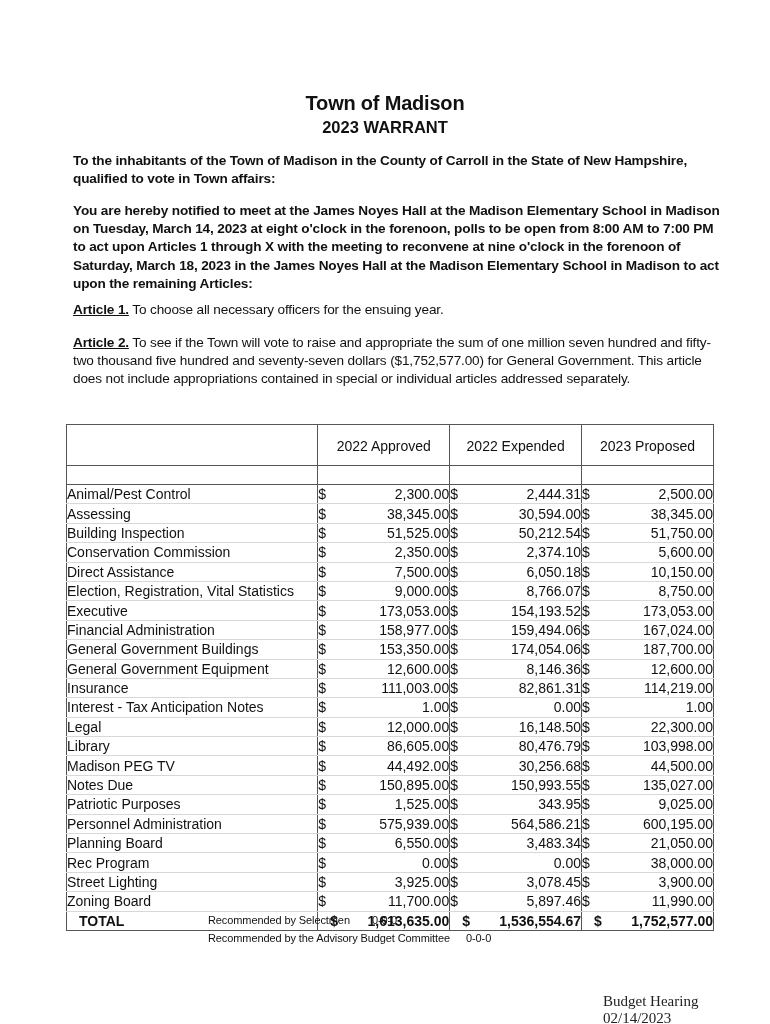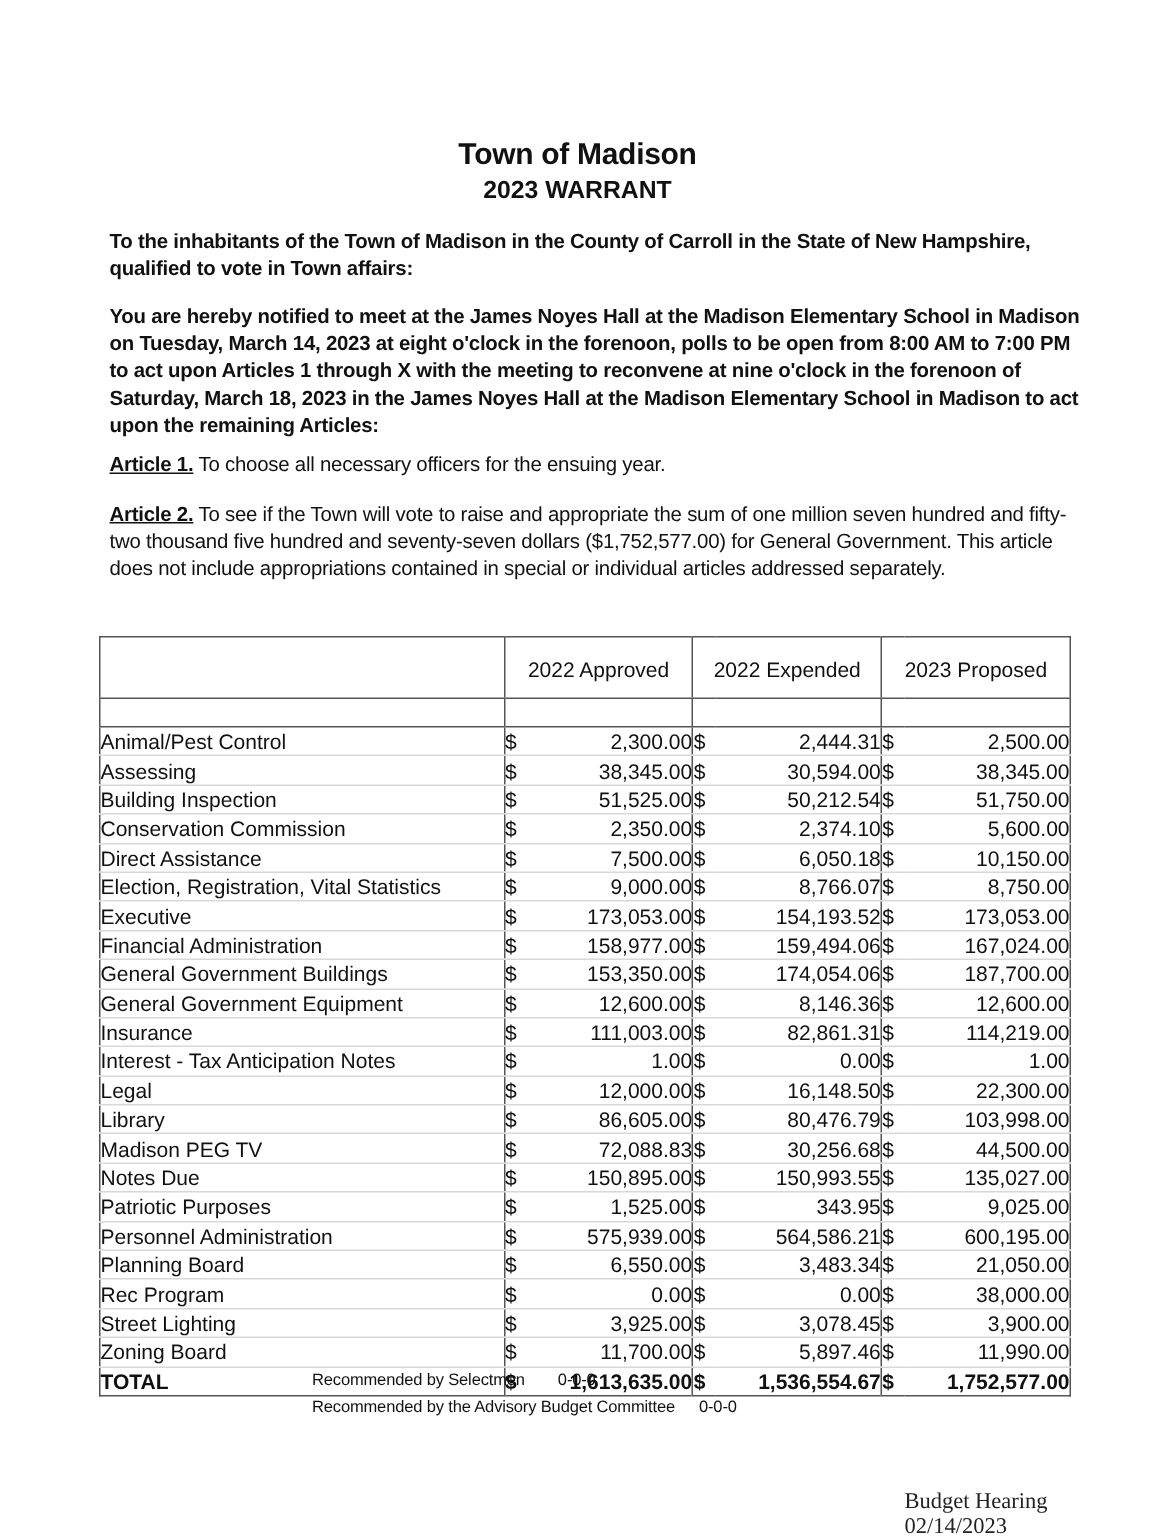--- a/index.html
+++ b/index.html
@@ -45,21 +45,21 @@
     tr.blank td.dollar { border-left: 1px solid #555; }
     tr.blank td.amt { border-left: none; }
     tr.row td { border-bottom: 1px solid #d8d8d8; }
     tr.row:last-child td { border-bottom: none; }
     td.label { padding-left: 7px; width: 252px; }
     td.dollar { border-left: 1px solid #555; padding-left: 6px; width: 14px; }
     td.amt { text-align: right; padding-right: 7px; }
     td.amt1 { width: 103px; }
     td.amt2 { width: 103px; }
     td.amt3 { width: 103px; }
-    tr.total td { font-weight: bold; }
+    tr.total td { font-weight: bold; padding-left: 12px; }
 
     .rec {
       position: absolute; left: 208px; font-size: 11px; letter-spacing: -0.1px;
     }
     .rec1 { top: 898px; }
     .rec2 { top: 916px; }
     .rec .vote { display: inline-block; }
     .rec1 .vote { margin-left: 22px; }
     .rec2 .vote { margin-left: 16px; }
 
@@ -227,21 +227,21 @@
           <td class="dollar">$</td>
           <td class="amt amt1">86,605.00</td>
           <td class="dollar">$</td>
           <td class="amt amt2">80,476.79</td>
           <td class="dollar">$</td>
           <td class="amt amt3">103,998.00</td>
         </tr>
         <tr class="row">
           <td class="label">Madison PEG TV</td>
           <td class="dollar">$</td>
-          <td class="amt amt1">72,088.83</td>
+          <td class="amt amt1">44,492.00</td>
           <td class="dollar">$</td>
           <td class="amt amt2">30,256.68</td>
           <td class="dollar">$</td>
           <td class="amt amt3">44,500.00</td>
         </tr>
         <tr class="row">
           <td class="label">Notes Due</td>
           <td class="dollar">$</td>
           <td class="amt amt1">150,895.00</td>
           <td class="dollar">$</td>

